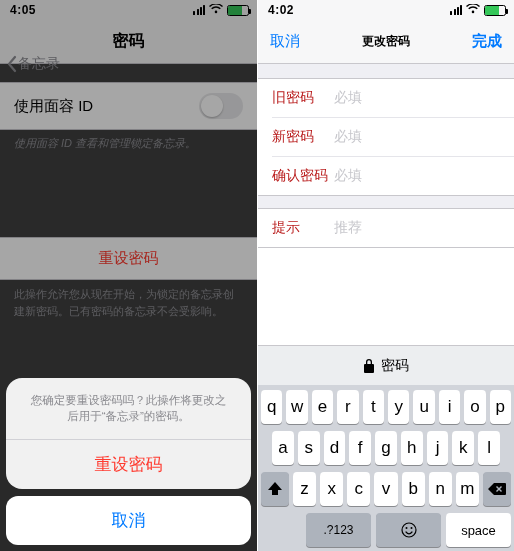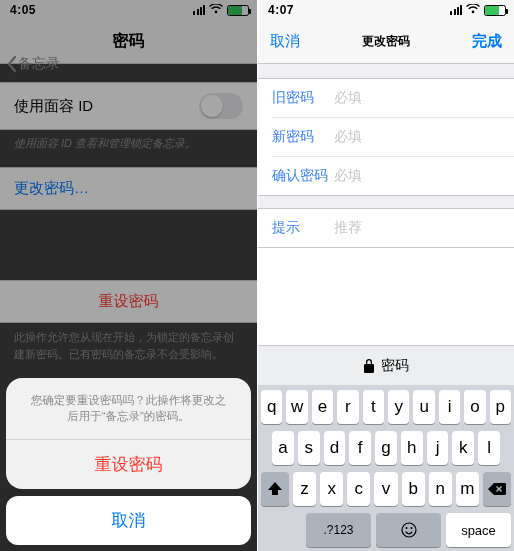--- a/index.html
+++ b/index.html
@@ -48,21 +48,21 @@
   
   .navR { height:44px; background:#f7f7f8; border-bottom:1px solid #c8c7cc; display:flex; align-items:center; justify-content:center; position:relative; }
   .navR .l { position:absolute; left:12px; color:#007aff; font-size:15px; }
   .navR .r2 { position:absolute; right:12px; color:#007aff; font-size:15px; font-weight:600; }
   .navR .title { font-size:12px; font-weight:700; }
 
   
   .form { background:#fff; border-top:1px solid #c8c7cc; border-bottom:1px solid #c8c7cc; }
   .row { display:flex; align-items:center; padding:10px 14px; font-size:14px; }
   .row + .row { border-top:1px solid #e5e5ea; margin-left:14px; padding-left:0; }
-  .row .lbl { width:62px; color:#3b82f6; }
+  .row .lbl { width:62px; color:#b91c1c; }
   .row .ph { color:#c7c7cc; }
   .form-gap { height: 12px; background:#efeff4; }
 
   .whiteArea { background:#fff; height: 135px; }
 
   
   .kbwrap { position:absolute; bottom:0; left:0; right:0; }
   .autofill { height:40px; background:#eceef0; display:flex; align-items:center; justify-content:center; gap:6px; font-size:14px; border-top:1px solid #c8c7cc; }
   .autofill svg { flex:0 0 auto; }
   .kb { background:#d1d4da; padding:5px 3px 4px; }
@@ -116,39 +116,38 @@
     <div class="section-gap"></div>
     <div class="cell">
       <span>使用面容 ID</span>
       <div class="switch">
           <div class="knob"></div>
         </div>
     </div>
     <div class="footer-text">使用面容 ID 查看和管理锁定备忘录。</div>
 
     <div style="height:16px"></div>
-    <div class="linkcell">更改密码…</div>
 
     <div class="big-gap"></div>
     <div class="redcell">重设密码</div>
     <div class="redfoot">此操作允许您从现在开始，为锁定的备忘录创建新密码。已有密码的备忘录不会受影响。</div>
 
     <div class="dim"></div>
     <div class="sheet-wrap">
       <div class="sheet">
         <div class="msg">您确定要重设密码吗？此操作将更改之后用于“备忘录”的密码。</div>
         <div class="destructive">重设密码</div>
       </div>
       <div class="sheet-cancel">取消</div>
     </div>
   </div>
 
   <div class="phone" style="background:#efeff4;">
     <div class="status">
-      <span class="time">4:07</span>
+      <span class="time">4:02</span>
       <div class="r">
         <div class="sig-bars">
             <span></span>
             <span></span>
             <span></span>
             <span></span>
           </div>
         <span class="wifi">
           <svg width="14" height="10" viewBox="0 0 14 10">
               <path d="M7 9.2a1.3 1.3 0 1 0 0-2.6 1.3 1.3 0 0 0 0 2.6zM3.2 5.3a5.4 5.4 0 0 1 7.6 0l1-1a6.8 6.8 0 0 0-9.6 0l1 1zM1 3.1a8.5 8.5 0 0 1 12 0l1-1a9.9 9.9 0 0 0-14 0l1 1z" fill="#000"></path>

